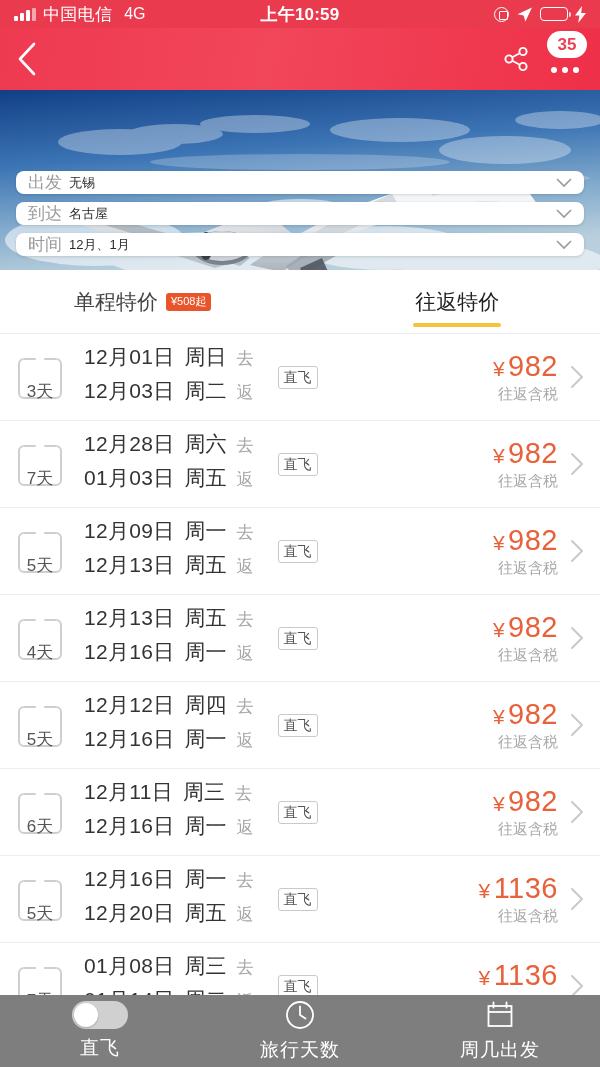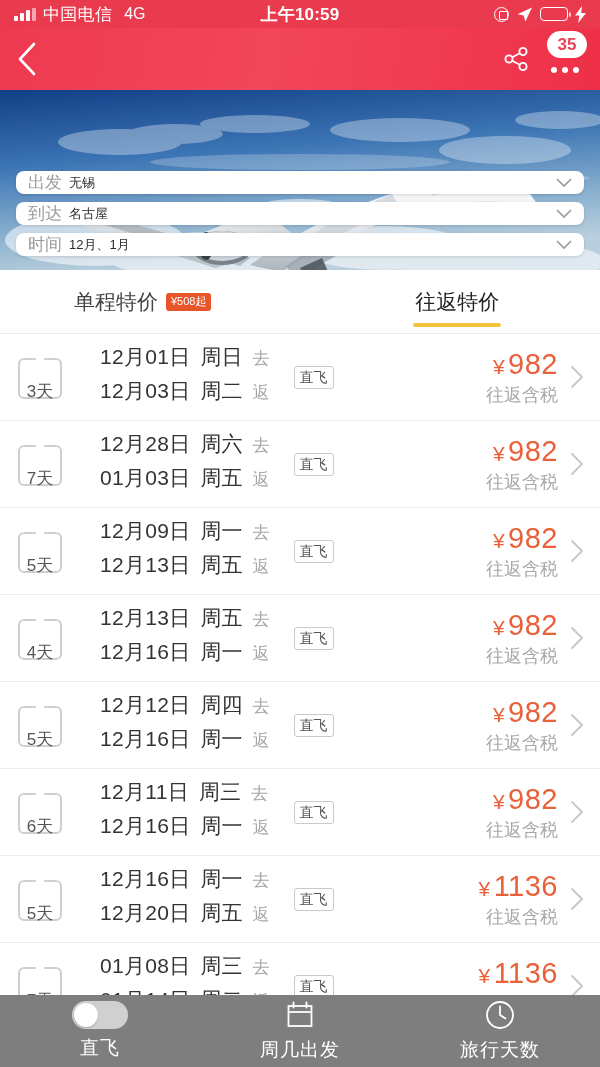--- a/index.html
+++ b/index.html
@@ -121,35 +121,35 @@
   .cal-notch {
     position:absolute; top: 5px; left: 9px; width: 34px; height: 5px; background:#fff;
   }
   .cal-notch:before, .cal-notch:after {
     content:""; position:absolute; top:1.5px; width: 13px; height:2px; background:#cfcfcf; border-radius:1px;
   }
   .cal-notch:before { left: 0; }
   .cal-notch:after { right: 0; }
   .cal-days { position:relative; font-size: 17px; color:#555; margin-top: 6px; z-index:2;}
 
-  .dates { margin-left: 34px; flex: none; }
+  .dates { margin-left: 18px; flex: none; }
   .dline { display:flex; align-items:baseline; height: 34px; }
   .dline .d { font-size: 21px; color:#333; letter-spacing: .3px; }
   .dline .wk { font-size: 21px; color:#333; margin-left: 10px; }
   .dline .dir { font-size: 17px; color:#a6a6a6; margin-left: 10px; }
 
   .nonstop {
     margin-left: 24px; border: 1px solid #c9c9c9; border-radius: 3px;
     font-size: 14px; color: #555; padding: 3px 5px 4px; line-height:1; flex:none;
   }
 
   .price-wrap { margin-left: auto; text-align: right; padding-right: 4px; }
   .price { color: #e8613a; font-size: 29px; letter-spacing: .5px; white-space: nowrap; }
   .price .yen { font-size: 21px; margin-right: 3px; }
-  .tax { color: #a8a8a8; font-size: 18px; margin-top: 2px; }
+  .tax { color: #a8a8a8; font-size: 15px; margin-top: 2px; }
   .row-chev { flex:none; width: 22px; display:flex; justify-content:flex-end; }
 
   
   .bottombar {
     position:absolute; left:0; right:0; bottom:0; height: 72px;
     background: #7e7e7e; display:flex; align-items:center;
   }
   .bb-item { flex:1; display:flex; flex-direction:column; align-items:center; justify-content:center; gap:6px; cursor:pointer;}
   .bb-label { color:#fff; font-size: 19px; letter-spacing: 1px; }
   .toggle { width: 56px; height: 28px; border-radius: 14px; background: #d0d0d0; position: relative; }
@@ -548,28 +548,28 @@
 
   <div class="bottombar">
     <div class="bb-item">
       <span class="toggle">
           <span class="knob"></span>
         </span>
       <span class="bb-label">直飞</span>
     </div>
     <div class="bb-item">
       <svg width="32" height="32" viewBox="0 0 32 32">
+        <circle cx="16" cy="16" r="13" stroke="#fff" stroke-width="1.8" fill="none"></circle>
+        <path d="M16 7.5 L16 16 L21.5 19.5" stroke="#fff" stroke-width="1.8" fill="none" stroke-linecap="round"></path>
+      </svg>
+      <span class="bb-label">旅行天数</span>
+    </div>
+    <div class="bb-item">
+      <svg width="32" height="32" viewBox="0 0 32 32">
         <rect x="4.5" y="7" width="23" height="20" stroke="#fff" stroke-width="1.8" fill="none"></rect>
         <line x1="4.5" y1="13" x2="27.5" y2="13" stroke="#fff" stroke-width="1.8"></line>
         <line x1="9.5" y1="3.5" x2="9.5" y2="8.5" stroke="#fff" stroke-width="1.8" stroke-linecap="round"></line>
         <line x1="22.5" y1="3.5" x2="22.5" y2="8.5" stroke="#fff" stroke-width="1.8" stroke-linecap="round"></line>
       </svg>
       <span class="bb-label">周几出发</span>
     </div>
-    <div class="bb-item">
-      <svg width="32" height="32" viewBox="0 0 32 32">
-        <circle cx="16" cy="16" r="13" stroke="#fff" stroke-width="1.8" fill="none"></circle>
-        <path d="M16 7.5 L16 16 L21.5 19.5" stroke="#fff" stroke-width="1.8" fill="none" stroke-linecap="round"></path>
-      </svg>
-      <span class="bb-label">旅行天数</span>
-    </div>
   </div>
 </div>
 
 </body></html>

